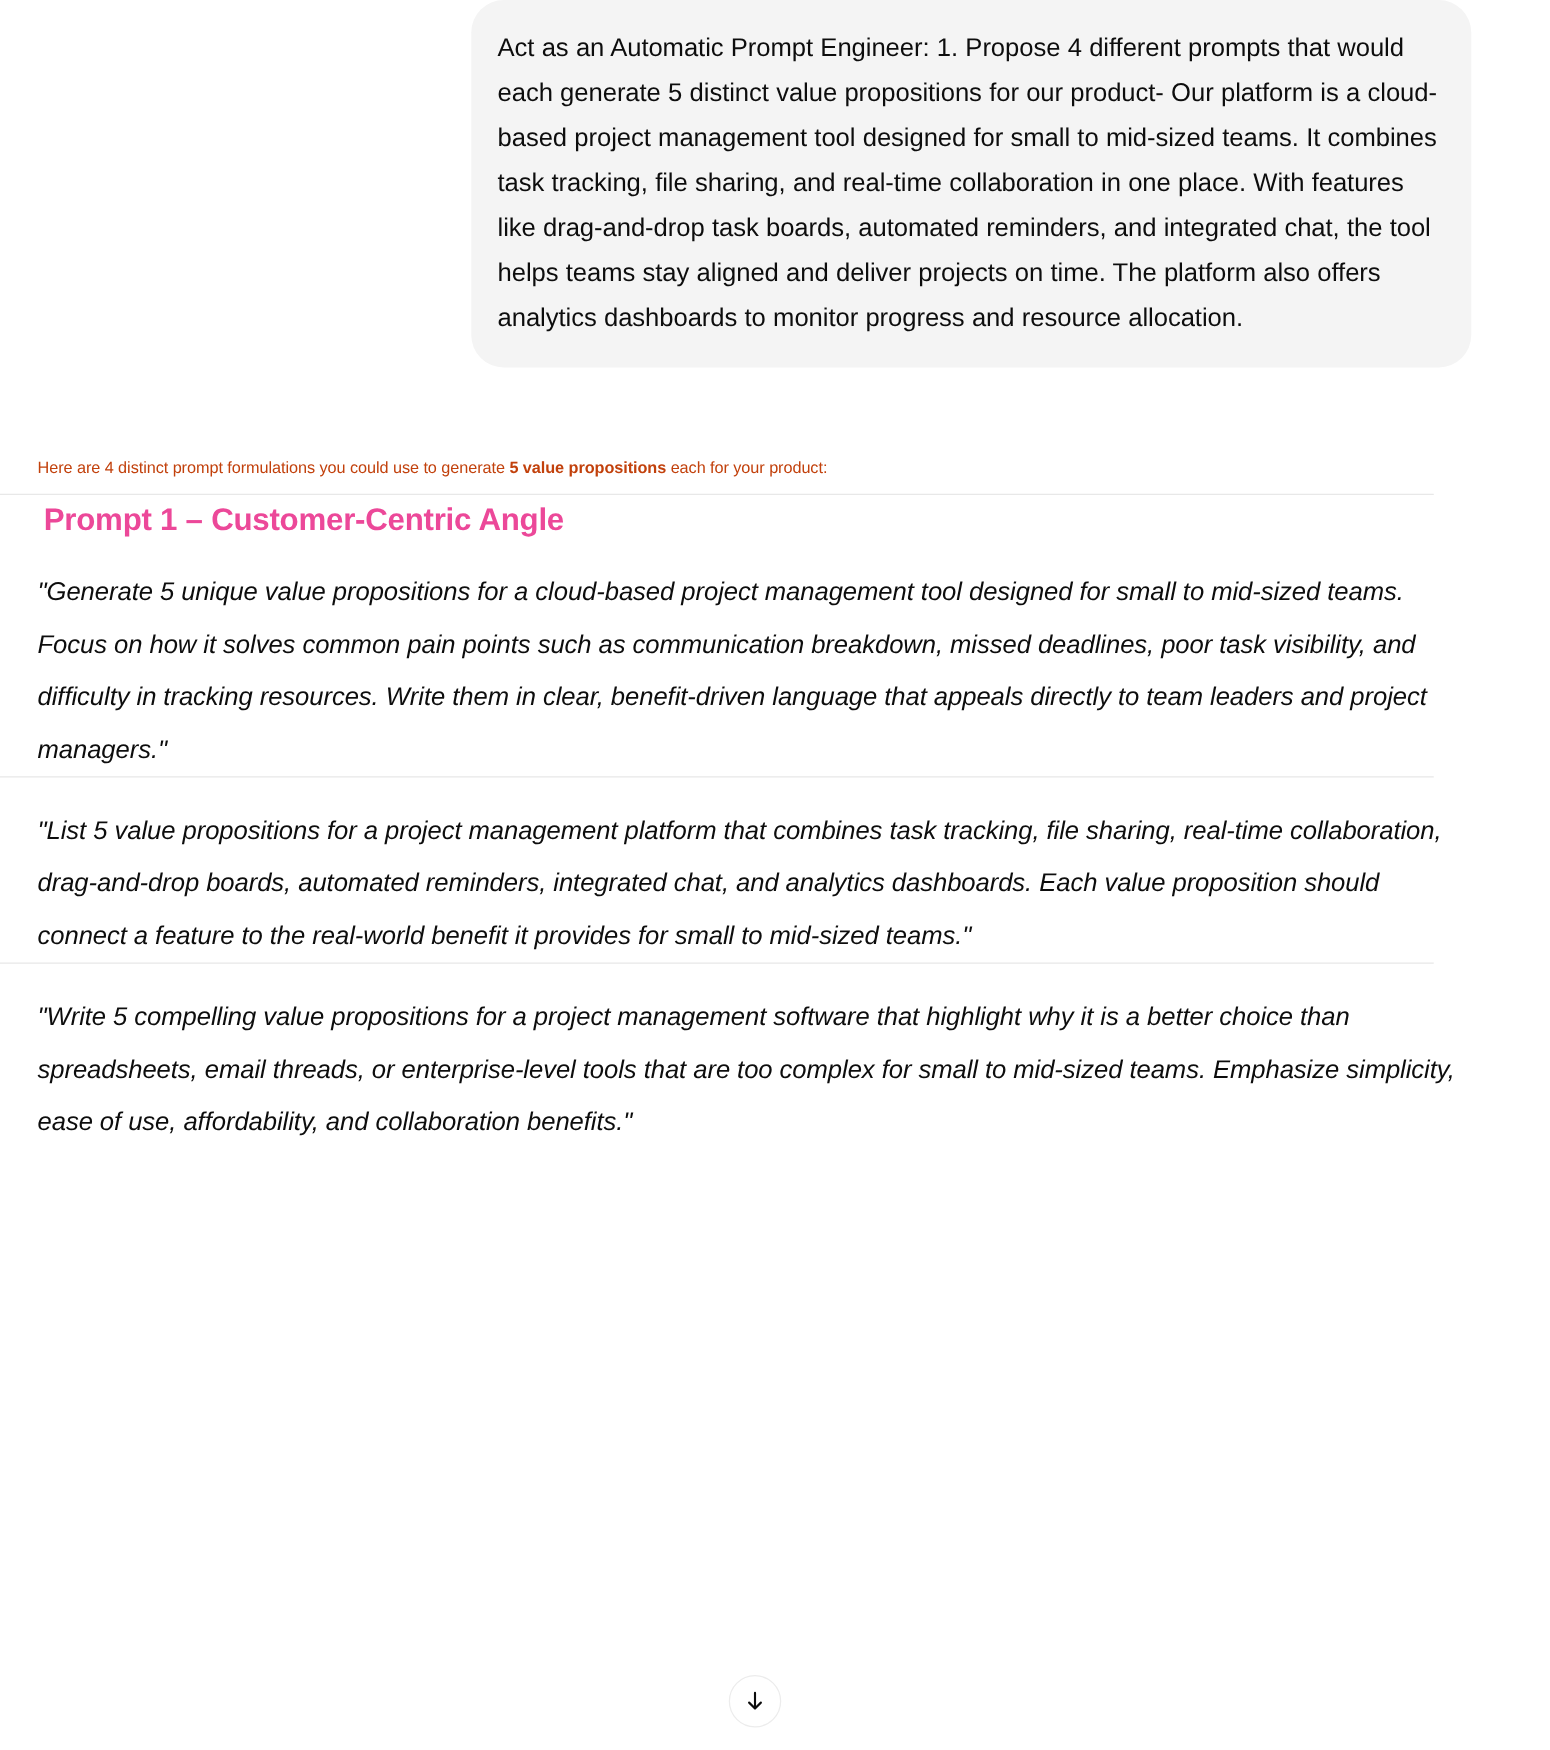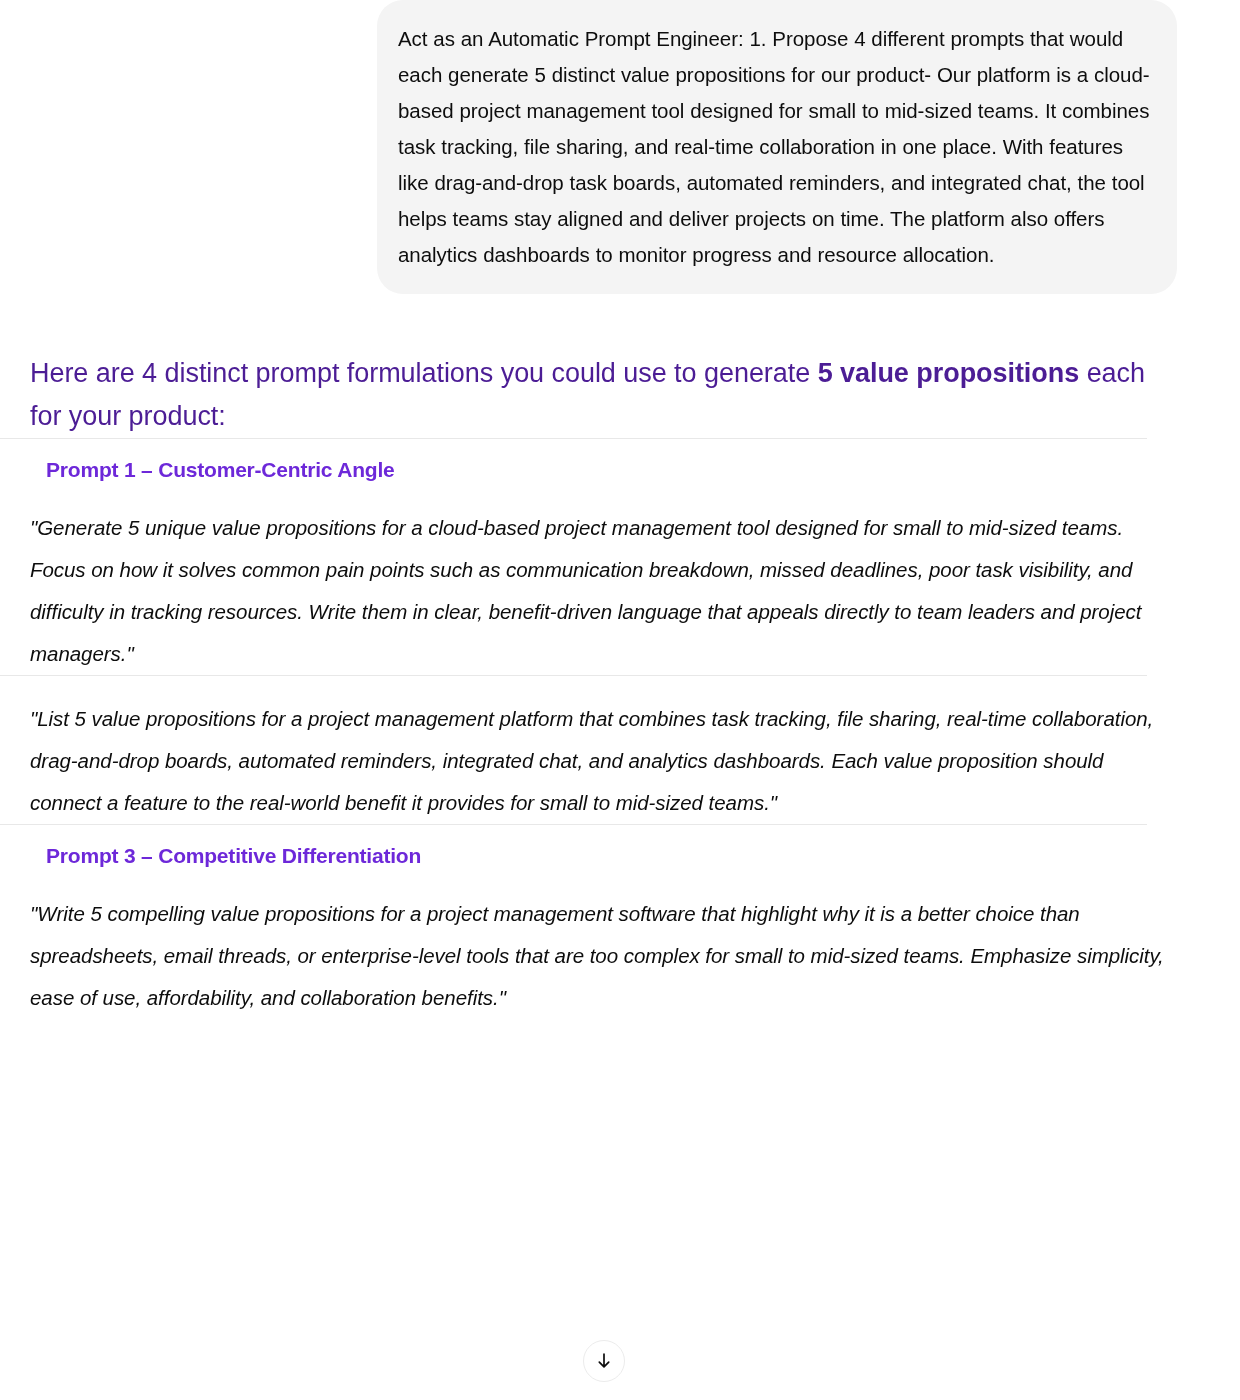--- a/index.html
+++ b/index.html
@@ -47,48 +47,48 @@
     word-spacing: 0.2px;
   }
 
   
   .assistant {
     padding: 0 63px 0 30px;
     margin-top: 58px;
   }
   .assistant p.intro {
     margin: 0;
-    font-size: 27px;
+    font-size: 13px;
     line-height: 43px;
-    color: #4c1d95;
+    color: #c2410c;
     letter-spacing: -0.05px;
   }
   .assistant p.intro b {
     font-weight: 700;
   }
 
   hr.sep {
     border: 0;
     border-top: 1px solid #e8e8e8;
     margin: 0;
     width: 1147px;
   }
 
   .sep-1 { margin-top: 59px; }
   .sep-2 { margin-top: 61px; }
   .sep-3 { margin-top: 61px; }
 
   .section { padding: 0 63px 0 30px; }
 
   h3.prompt-title {
-    font-size: 21px;
+    font-size: 25px;
     font-weight: 700;
     line-height: 30px;
-    color: #6d28d9;
-    margin: 16px;
+    color: #ec4899;
+    margin: 5px;
     letter-spacing: -0.2px;
   }
   .t-1 { margin-top: 50px; }
   .t-2 { margin-top: 51px; }
   .t-3 { margin-top: 50px; }
 
   p.prompt-body {
     margin: 22px 0 0 0;
     font-size: 20.5px;
     line-height: 42px;
@@ -137,21 +137,20 @@
     <p class="prompt-body">"Generate 5 unique value propositions for a cloud-based project management tool designed for small to mid-sized teams. Focus on how it solves common pain points such as communication breakdown, missed deadlines, poor task visibility, and difficulty in tracking resources. Write them in clear, benefit-driven language that appeals directly to team leaders and project managers."</p>
   </div>
 
   <hr class="sep sep-2">
   <div class="section">
     <p class="prompt-body">"List 5 value propositions for a project management platform that combines task tracking, file sharing, real-time collaboration, drag-and-drop boards, automated reminders, integrated chat, and analytics dashboards. Each value proposition should connect a feature to the real-world benefit it provides for small to mid-sized teams."</p>
   </div>
 
   <hr class="sep sep-3">
   <div class="section">
-    <h3 class="prompt-title t-3">Prompt 3 – Competitive Differentiation</h3>
     <p class="prompt-body">"Write 5 compelling value propositions for a project management software that highlight why it is a better choice than spreadsheets, email threads, or enterprise-level tools that are too complex for small to mid-sized teams. Emphasize simplicity, ease of use, affordability, and collaboration benefits."</p>
   </div>
 
   <button class="scroll-btn">
     <span>
       <svg width="20" height="20" viewBox="0 0 20 20" fill="none" xmlns="http://www.w3.org/2000/svg" aria-hidden="true">
         <path d="M10 3.2 V15.4 M10 15.8 L5.3 11.1 M10 15.8 L14.7 11.1" stroke="#0d0d0d" stroke-width="1.7" stroke-linecap="round" stroke-linejoin="round"></path>
       </svg>
     </span>
   </button>

